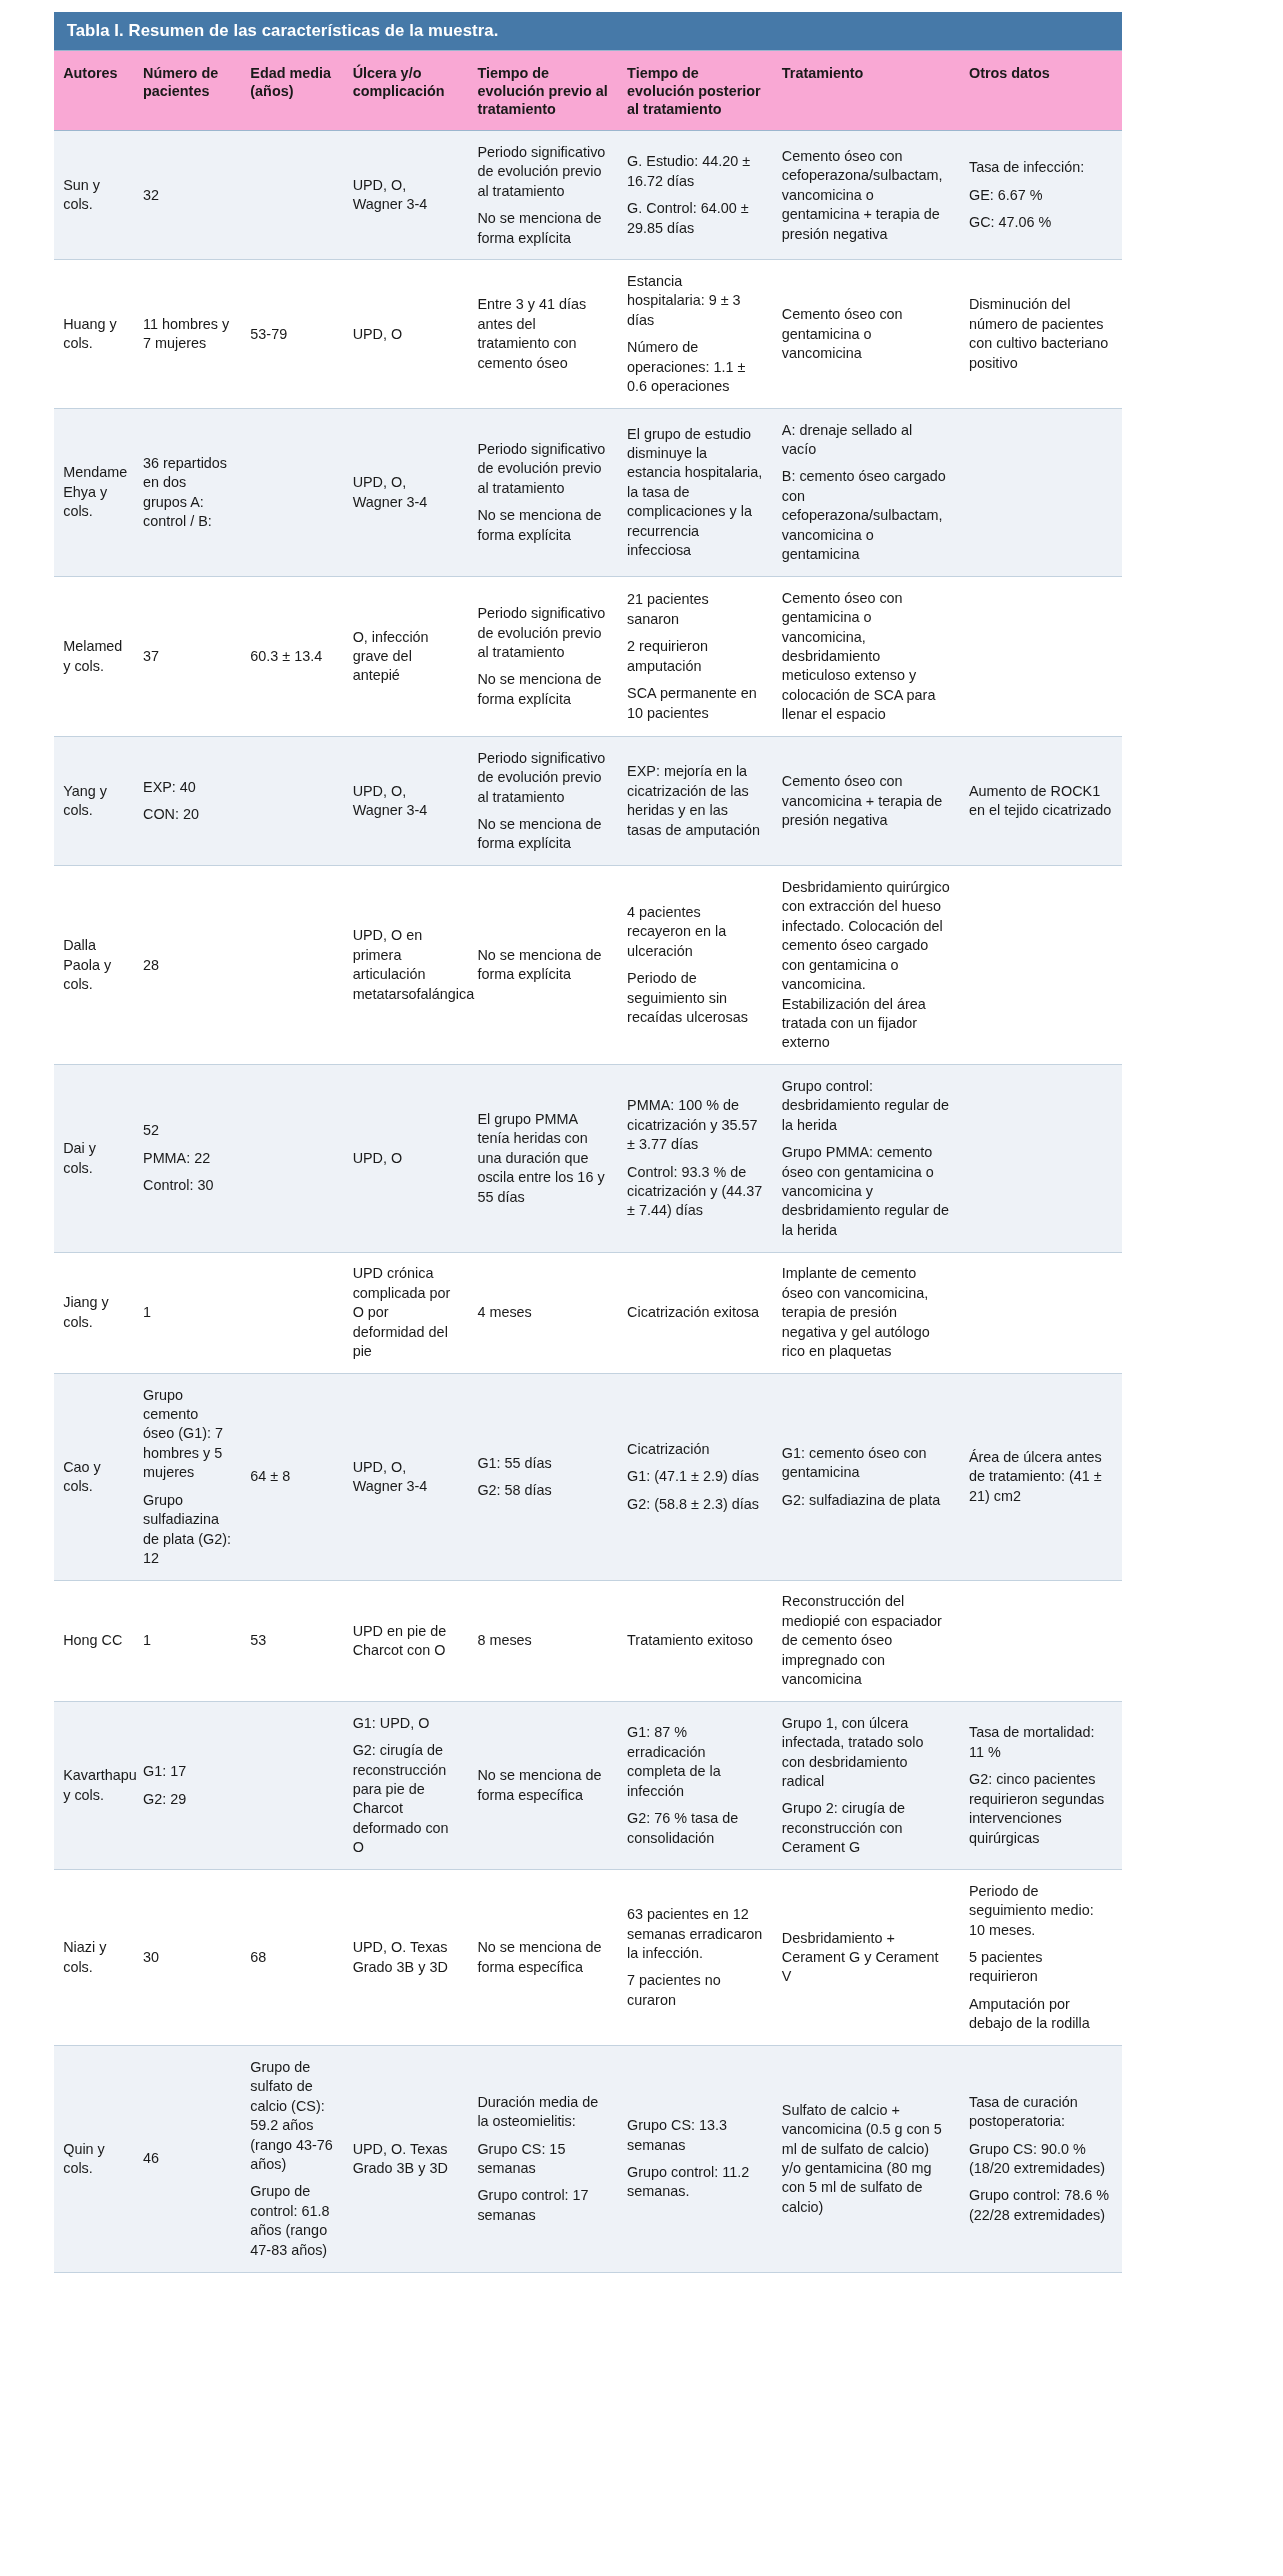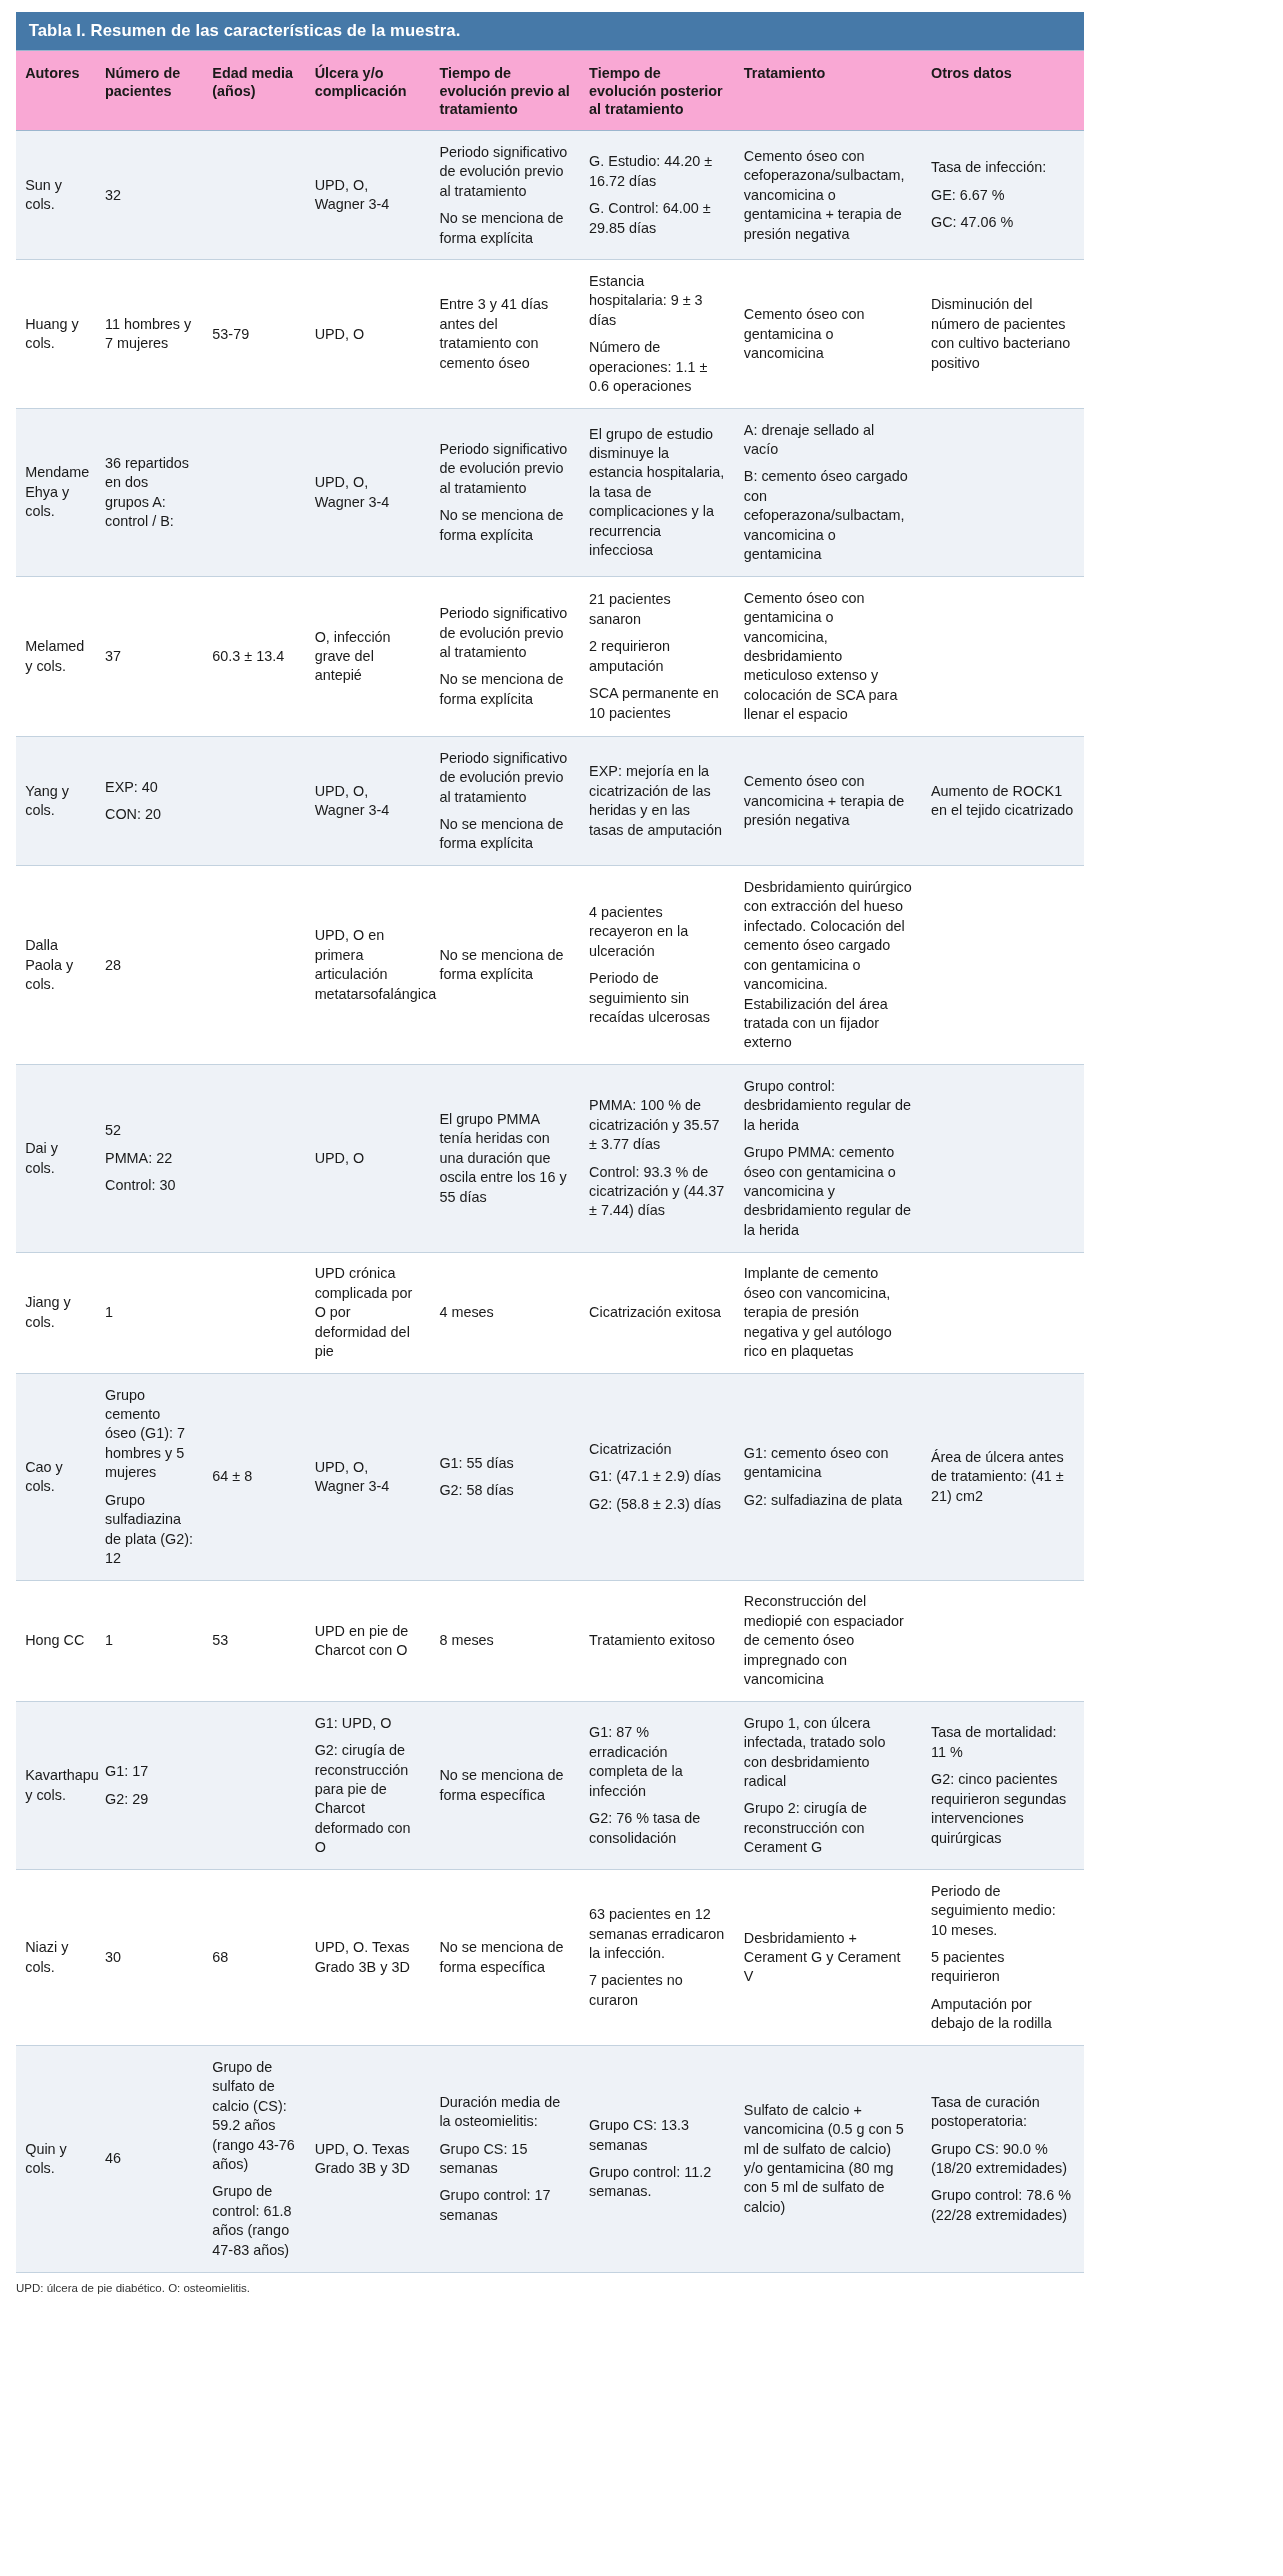--- a/index.html
+++ b/index.html
@@ -13,20 +13,21 @@
   }
   .page {
     width: 1284px;
     box-sizing: border-box;
     padding: 0 0 0 0;
   }
   .table-wrap {
     width: 1100px;
     box-sizing: border-box;
     padding: 11.5px 16px 0 16px;
+    margin-left: 38px;
   }
   .caption {
     background: #4679a8;
     color: #ffffff;
     font-size: 16.7px;
     font-weight: bold;
     padding: 9.2px 12.7px 9.2px 12.7px;
     box-sizing: border-box;
     letter-spacing: 0.1px;
   }
@@ -669,15 +670,14 @@
               <div class="cell-lines">
                 <p>Tasa de curación postoperatoria:</p>
                 <p>Grupo CS: 90.0 % (18/20 extremidades)</p>
                 <p>Grupo control: 78.6 % (22/28 extremidades)</p>
               </div>
             </td>
           </tr>
         </tbody>
     </table>
   </div>
-  <div class="footnote">UPD: úlcera de pie diabético. O: osteomielitis.</div>
 </div>
 
 
 </body></html>

